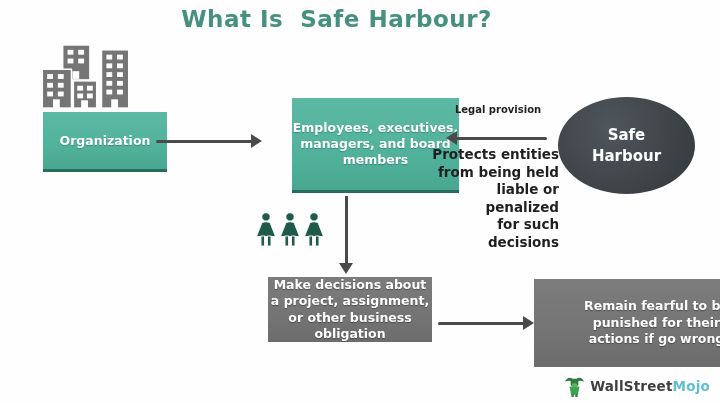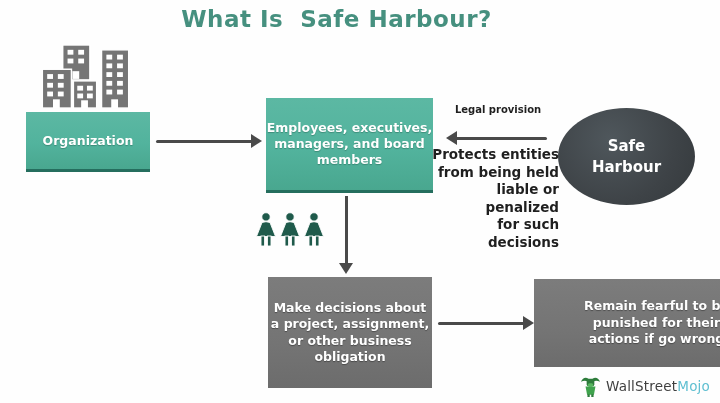--- a/index.html
+++ b/index.html
@@ -17,38 +17,39 @@
     letter-spacing:.5px;white-space:pre;
   }
 
   
   .teal-box{
     position:absolute;display:flex;align-items:center;justify-content:center;
     background:linear-gradient(180deg,#5cb8a3 0%,var(--box_teal) 55%,#49a78f 100%);
     border-bottom:3px solid var(--box_teal_dark);
     color:#ffffff;font-weight:bold;text-align:center;
     text-shadow:0 1px 1px rgba(30,90,75,.45);
-  }
-  .org-box{left:26px;top:112px;width:124px;height:57px;font-size:12.5px;}
+    margin-left:26px;
+  }
+  .org-box{left:17px;top:112px;width:124px;height:57px;font-size:12.5px;}
   .emp-box{left:266px;top:98px;width:167px;height:92px;font-size:12.5px;line-height:1.3;}
 
   
   .gray-box{
     position:absolute;display:flex;align-items:center;justify-content:center;
     background:linear-gradient(180deg,#7c7c7c 0%,var(--gray_box) 60%,#6c6c6c 100%);
     color:#ffffff;font-weight:bold;text-align:center;
     font-size:12.5px;line-height:1.32;
     text-shadow:0 1px 1px rgba(0,0,0,.35);
   }
-  .decide-box{left:268px;top:277px;width:164px;height:111px;text-align:center;}
+  .decide-box{left:268px;top:277px;width:164px;height:65px;text-align:center;}
   .fear-box{left:534px;top:279px;width:163px;height:88px;padding-left:41px;}
 
   
   .ellipse{
-    position:absolute;left:558px;top:108px;width:137px;height:97px;border-radius:50%;
+    position:absolute;left:558px;top:97px;width:137px;height:97px;border-radius:50%;
     background:radial-gradient(circle at 38% 32%, #4f575c 0%, var(--dark_ellipse) 60%, #34393c 100%);
     display:flex;align-items:center;justify-content:center;
     color:#ffffff;font-weight:bold;font-size:15px;line-height:1.35;text-align:center;
   }
 
   
   .legal{
     position:absolute;left:437px;top:104px;width:122px;text-align:center;
     font-size:10px;font-weight:bold;color:var(--text_dark);
   }
@@ -74,21 +75,21 @@
   .arrow-down{left:339px;top:196px;height:78px;}
 
   
   .buildings{position:absolute;left:36px;top:44px;width:100px;height:66px;}
   .people{position:absolute;left:251px;top:191px;width:80px;height:77px;}
 
   
   .logo{
     position:absolute;right:10px;bottom:6px;display:flex;align-items:center;gap:4px;
   }
-  .logo .brand{font-size:13.5px;font-weight:normal;letter-spacing:.2px;}
+  .logo .brand{font-size:13.5px;font-weight:bold;letter-spacing:.2px;}
   .logo .b1{color:var(--logo_dark);}
   .logo .b2{color:var(--logo_mojo);}
 </style>
 </head>
 <body>
 
 <div class="stage">
 
   <div class="title pre">What Is&nbsp; Safe Harbour?</div>
 

